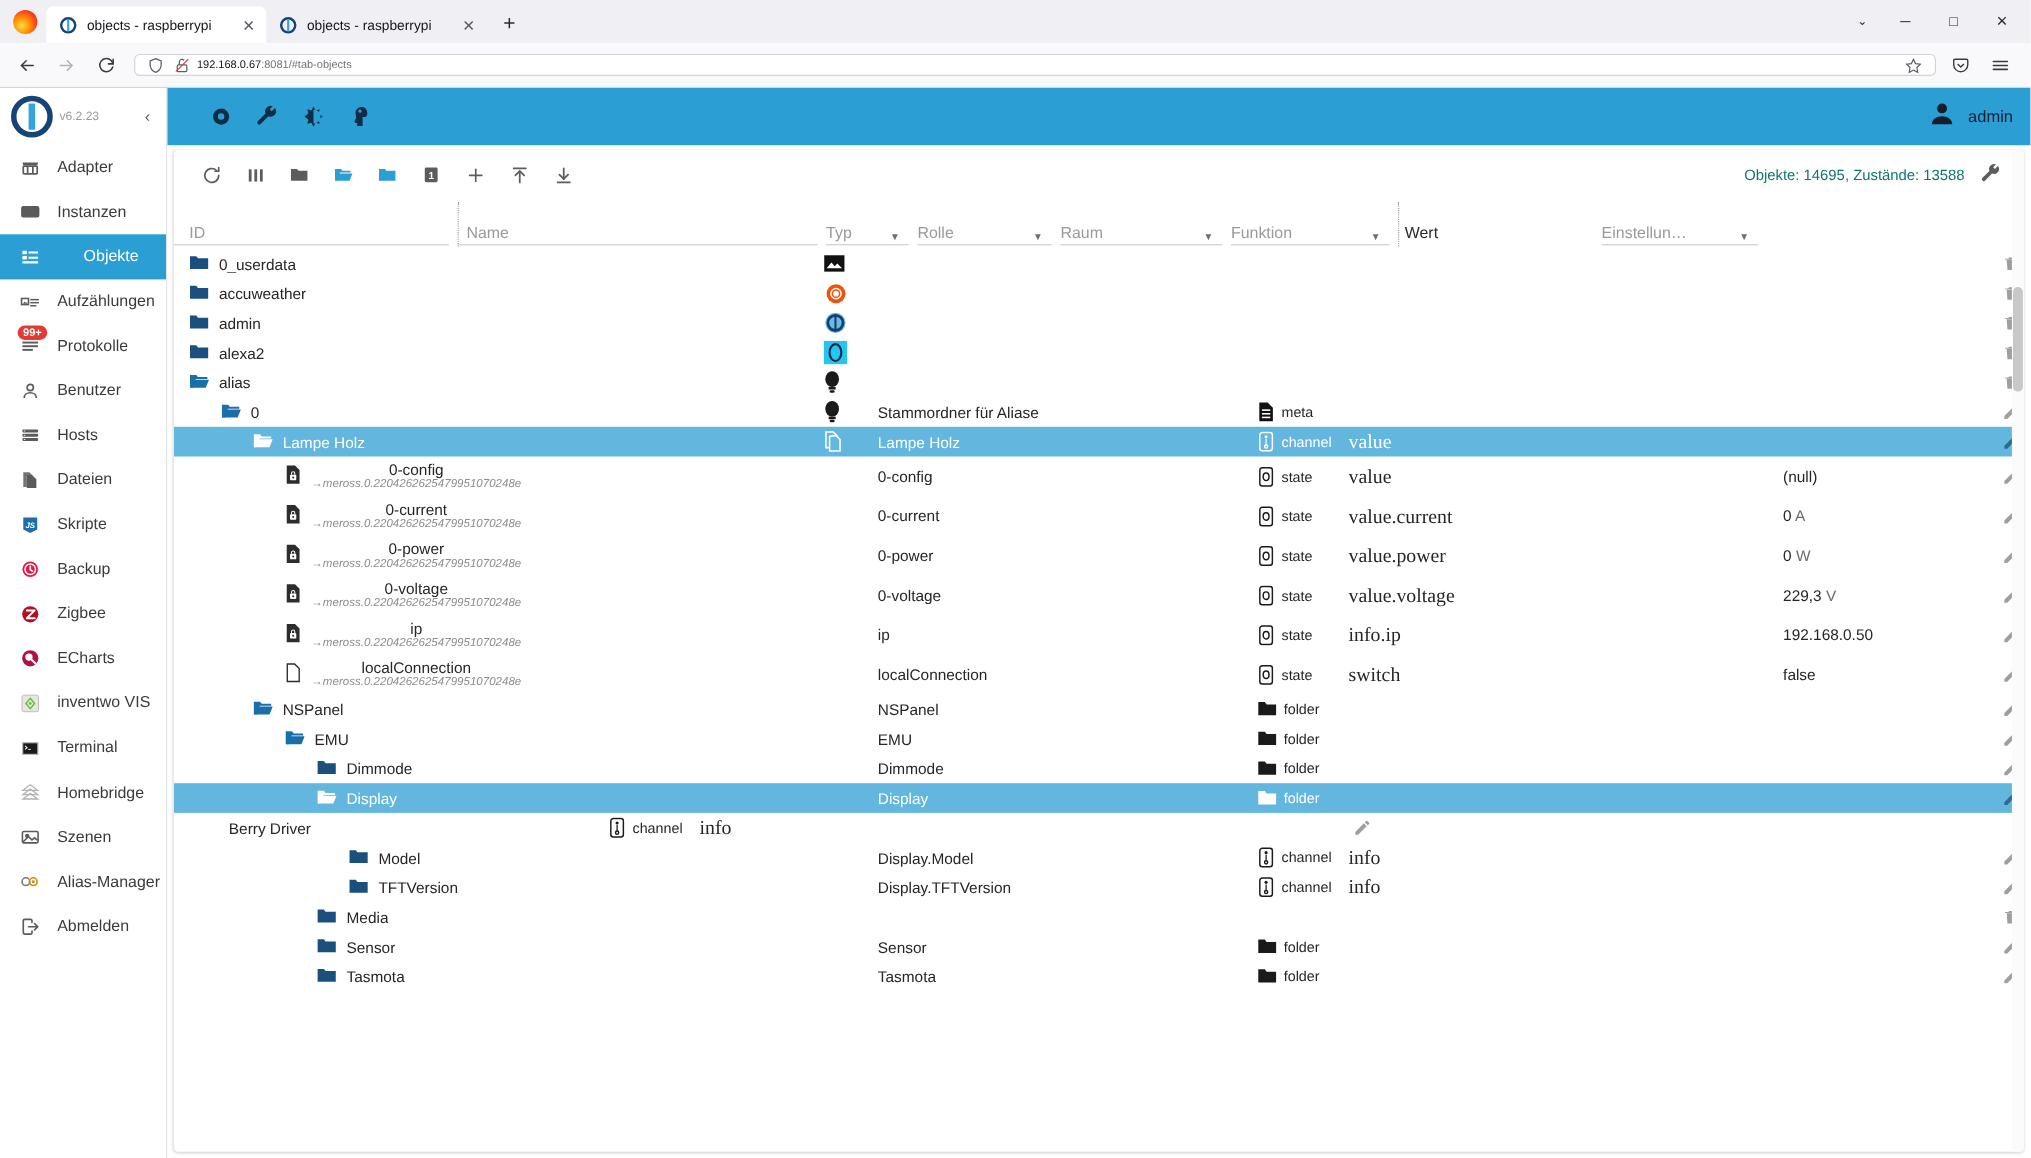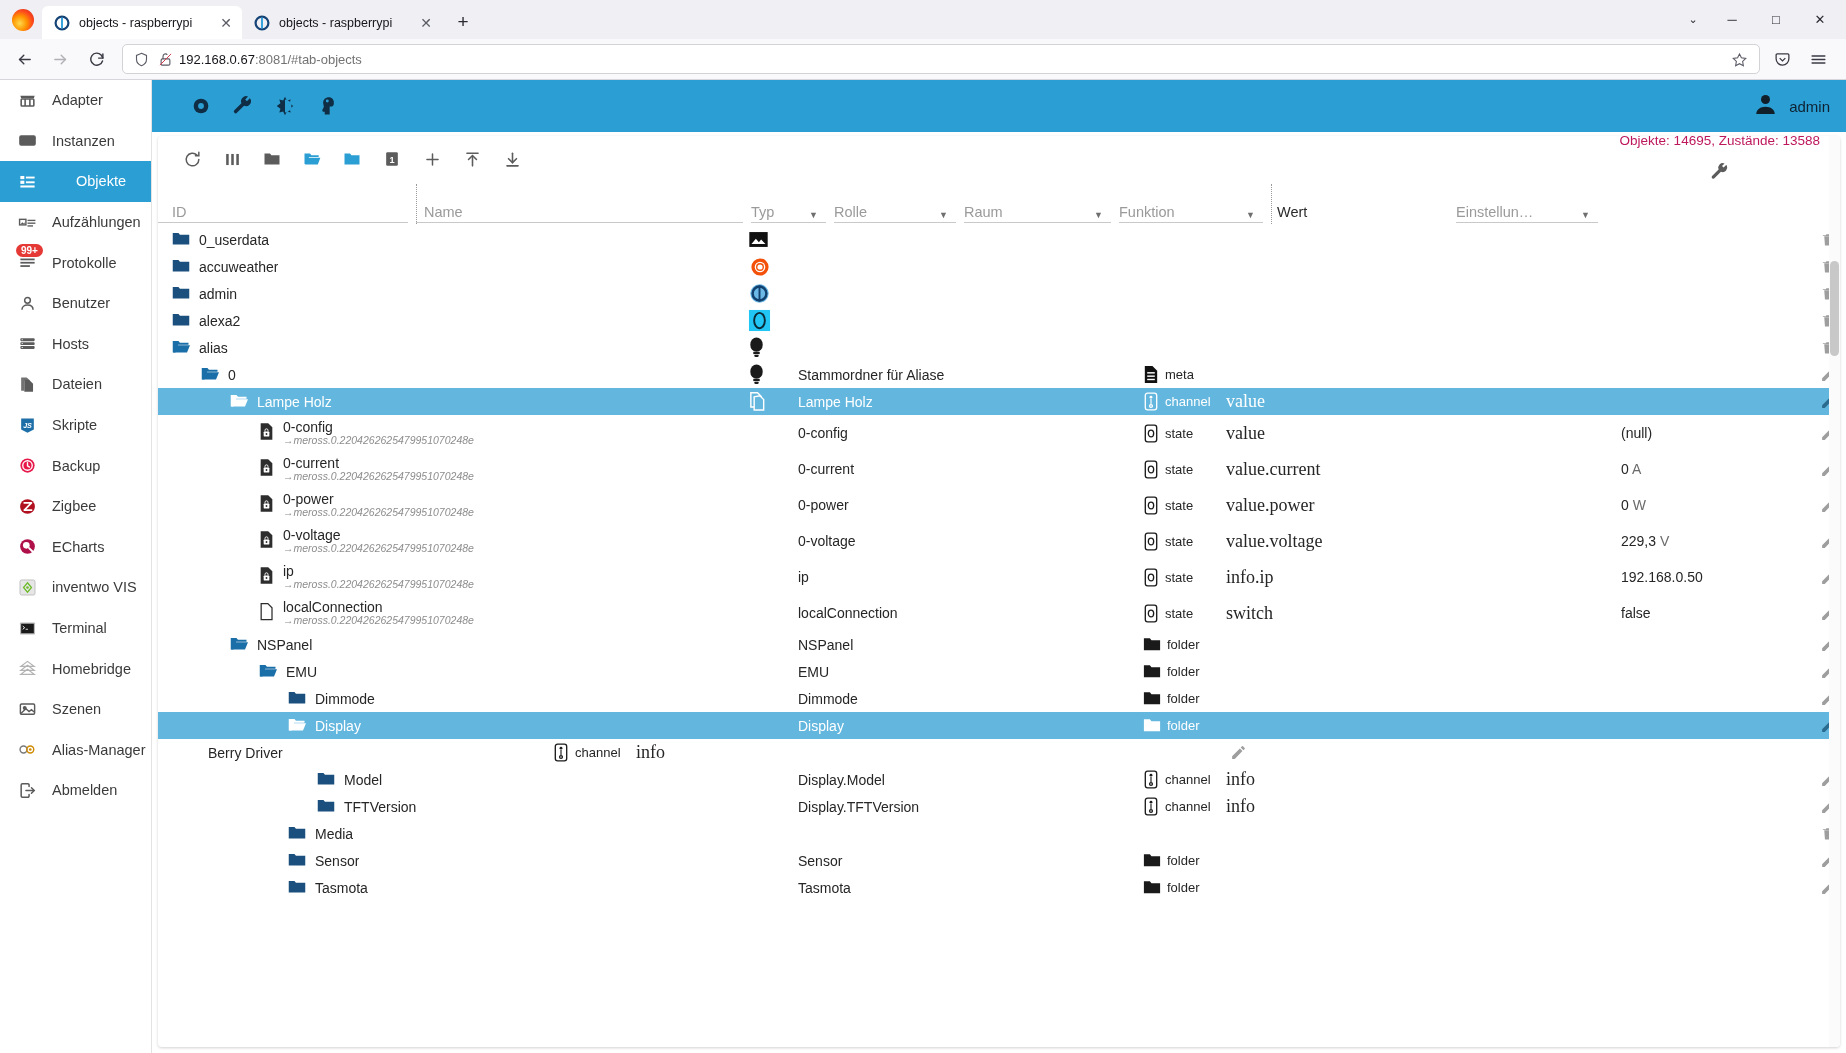--- a/index.html
+++ b/index.html
@@ -58,24 +58,24 @@
     height: 41px; display: flex; align-items: center;
     background: #f9f9fb; padding: 0 8px; border-bottom: 1px solid #d7d7db;
   }
   .navbtn {
     width: 32px; height: 32px; display: flex; align-items: center;
     justify-content: center; color: #3a3a44; margin-right: 4px;
     border-radius: 4px; flex: 0 0 auto;
   }
   .navbtn.dim { color: #b1b1b6; }
   #urlbar {
-    flex: 1 1 auto; height: 30px; background: #ffffff;
+    flex: 1 1 auto; height: 20px; background: #ffffff;
     border: 1px solid #d2d2d7; border-radius: 5px;
     display: flex; align-items: center; padding: 0 8px;
-    margin: 0 6px; font-size: 13px;
+    margin: 0 6px; font-size: 10px;
   }
   .urlicon { width: 20px; height: 20px; display: flex; align-items: center; justify-content: center; margin-right: 4px; color: #5b5b66; }
   #url-text { flex: 1 1 auto; color: #15141a; white-space: nowrap; overflow: hidden; }
   #url-text .dim { color: #737373; }
   #star { width: 24px; height: 24px; display:flex; align-items:center; justify-content:center; color:#5b5b66; }
   #navbar-right { display: flex; align-items: center; }
 
   
   #app { display: flex; width: 100%; height: calc(1053px - 39px - 41px); background:#fff; }
 
@@ -136,21 +136,21 @@
   #tbl-toolbar {
     height: 46px; display: flex; align-items: center; padding: 0 14px;
     flex: 0 0 auto;
   }
   .tb-btn {
     width: 40px; height: 34px; display: flex; align-items: center;
     justify-content: center; color: #5c5c5c;
   }
   #tbl-counts {
     margin-left: auto; display: flex; align-items: center; gap: 14px;
-    font-size: 13.5px; color: #be185d; padding-right: 6px; flex-direction: column;
+    font-size: 13.5px; color: #0f766e; padding-right: 6px;
   }
 
   
   #filter-row {
     height: 44px; display: flex; align-items: flex-end; padding: 0 0 3px 0;
     flex: 0 0 auto; position: relative;
   }
   .fcell {
     position: relative; display: flex; align-items: flex-end;
     font-size: 14.5px; color: #9a9a9a; height: 30px; padding-right: 6px;
@@ -176,21 +176,21 @@
   .c-icon { width: 50px; flex: 0 0 50px; display: flex; align-items: center; justify-content: flex-start; }
   .c-name { width: 345px; flex: 0 0 345px; white-space: nowrap; overflow: hidden; text-overflow: ellipsis; }
   .c-type { width: 83px; flex: 0 0 83px; display: flex; align-items: center; gap: 6px; font-size: 13px; }
   .c-role { width: 245px; flex: 0 0 245px; font-size: 18px; font-family: Liberation Serif, serif; }
   .c-room { width: 150px; flex: 0 0 150px; }
   .c-val { width: 175px; flex: 0 0 175px; font-size: 14px; }
   .c-act { flex: 1 1 auto; display: flex; align-items: center; gap: 8px; padding-left: 24px; }
 
   .tree-label { white-space: nowrap; overflow: hidden; text-overflow: ellipsis; }
   .subid { font-size: 10.5px; color: #8d8d8d; font-style: italic; line-height: 1.1; }
-  .idblock { display: flex; flex-direction: column; justify-content: center; min-width: 0; }
+  .idblock { display: flex; flex-direction: column; justify-content: center; min-width: 0; text-align: center; }
 
   .folder-ico { width: 18px; height: 15px; flex: 0 0 auto; margin-right: 9px; }
   .doc-ico { width: 15px; height: 19px; flex: 0 0 auto; margin-right: 9px; }
 
   .typeico { width: 16px; height: 19px; flex: 0 0 auto; }
   .act-ico { width: 17px; height: 17px; color: #9e9e9e; flex: 0 0 auto; }
   .row.sel .act-ico { color: #ffffff; }
   .row.sel .act-ico.dark { color: #2b6b8f; }
 
   
@@ -299,20 +299,25 @@
             <line x1="3" y1="17" x2="21" y2="17"></line>
           </svg>
       </div>
     </div>
   </div>
 </div>
 
 <div id="app">
 
   <div id="sidebar">
+    <div id="sidebar-head">
+      <div id="logo-mark"></div>
+      <span id="logo-version">v6.2.23</span>
+      <span id="collapse-btn">‹</span>
+    </div>
 
     <div class="nav-item">
       <span class="nav-ico">
           <svg width="19" height="19" viewBox="0 0 24 24" fill="#5b5b5b">
             <path d="M3 6h18l-1 3H4z"></path>
             <rect x="4" y="10" width="16" height="9" rx="1" fill="none" stroke="#5b5b5b" stroke-width="2"></rect>
             <line x1="9" y1="10" x2="9" y2="19" stroke="#5b5b5b" stroke-width="2"></line>
             <line x1="15" y1="10" x2="15" y2="19" stroke="#5b5b5b" stroke-width="2"></line>
           </svg>
         </span>

